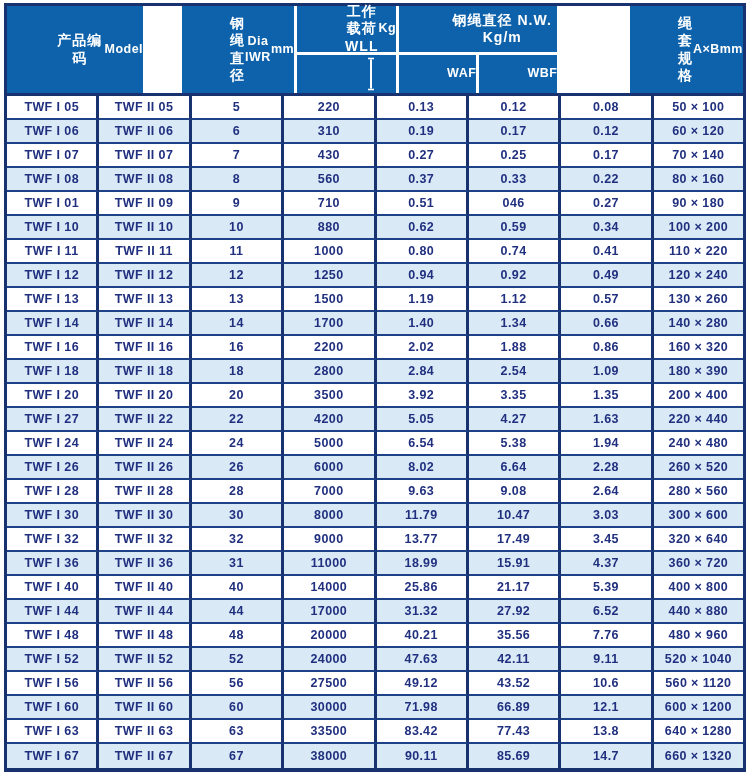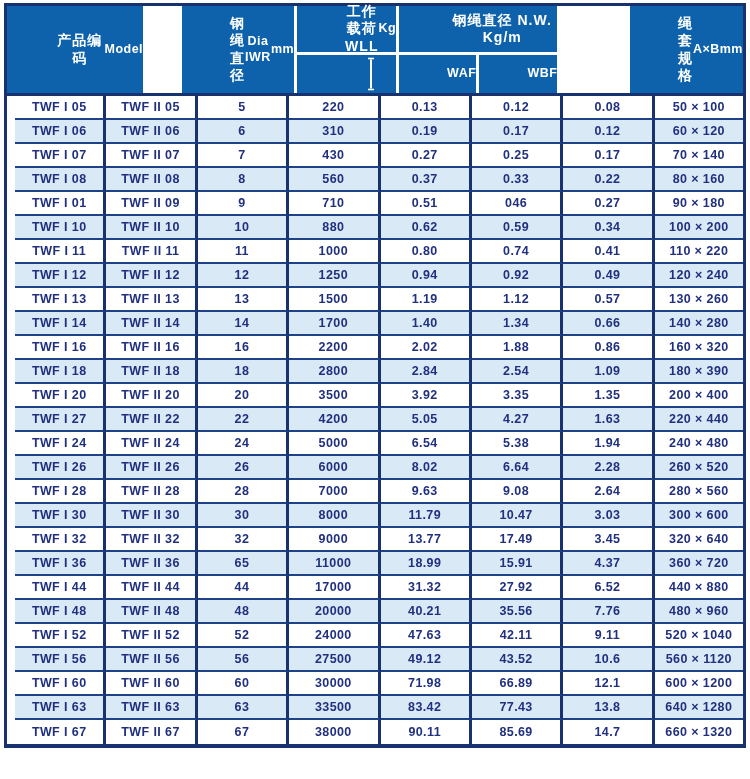--- a/index.html
+++ b/index.html
@@ -46,21 +46,20 @@
   .c-wll   {grid-column:4/5;grid-row:1/2;}
   .c-icon  {grid-column:4/5;grid-row:2/3;}
   .c-nw    {grid-column:5/7;grid-row:1/2;}
   .c-waf   {grid-column:5/6;grid-row:2/3;}
   .c-wbf   {grid-column:6/7;grid-row:2/3;}
   .c-add   {grid-column:7/8;grid-row:1/3;}
   .c-sleeve{grid-column:8/9;grid-row:1/3;}
   
   .body-grid{
     border-top:3px solid var(--navy);
-    padding-left:8px;
   }
   .b-row{display:flex;}
   .b-row:nth-child(even){background:var(--alt);}
   .b-row:nth-child(odd){background:#ffffff;}
   .b-cell{
     flex:1 1 0;
     height:24px;
     display:flex;align-items:center;justify-content:center;
     font-size:12.5px;font-weight:bold;
     color:var(--txt);
@@ -312,26 +311,36 @@
         <div class="b-cell">32</div>
         <div class="b-cell">9000</div>
         <div class="b-cell">13.77</div>
         <div class="b-cell">17.49</div>
         <div class="b-cell">3.45</div>
         <div class="b-cell">320 × 640</div>
       </div>
       <div class="b-row">
         <div class="b-cell">TWF I 36</div>
         <div class="b-cell">TWF II 36</div>
-        <div class="b-cell">65</div>
+        <div class="b-cell">31</div>
         <div class="b-cell">11000</div>
         <div class="b-cell">18.99</div>
         <div class="b-cell">15.91</div>
         <div class="b-cell">4.37</div>
         <div class="b-cell">360 × 720</div>
+      </div>
+      <div class="b-row">
+        <div class="b-cell">TWF I 40</div>
+        <div class="b-cell">TWF II 40</div>
+        <div class="b-cell">40</div>
+        <div class="b-cell">14000</div>
+        <div class="b-cell">25.86</div>
+        <div class="b-cell">21.17</div>
+        <div class="b-cell">5.39</div>
+        <div class="b-cell">400 × 800</div>
       </div>
       <div class="b-row">
         <div class="b-cell">TWF I 44</div>
         <div class="b-cell">TWF II 44</div>
         <div class="b-cell">44</div>
         <div class="b-cell">17000</div>
         <div class="b-cell">31.32</div>
         <div class="b-cell">27.92</div>
         <div class="b-cell">6.52</div>
         <div class="b-cell">440 × 880</div>

